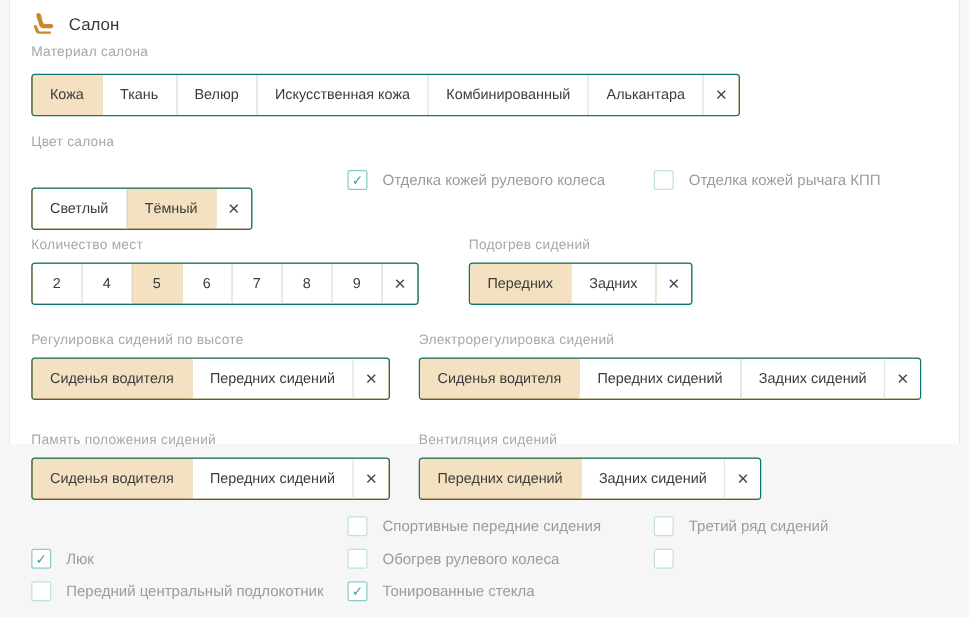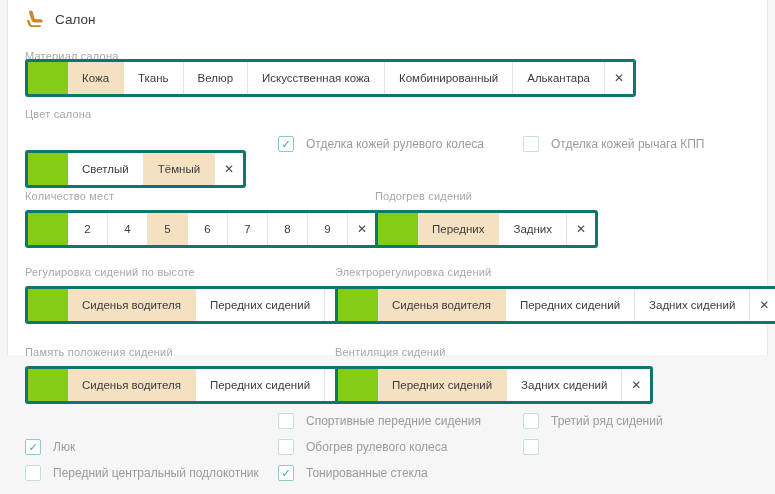--- a/index.html
+++ b/index.html
@@ -18,25 +18,24 @@
     border-left:1px solid #e9e9e9;
     border-right:1px solid #e9e9e9;
     box-sizing:border-box;
   }
   .abs{position:absolute;}
   .hdr{top:10px;left:17px;display:flex;align-items:center;gap:10px;}
   .hdr-title{font-size:13.5px;color:#3a3a3a;}
   .flabel{font-size:11px;color:#a8a8a8;letter-spacing:.2px;}
   .btn-group{
     display:inline-flex;
-    border:3px solid #0f766e;
+    border:1px solid #0f766e;
     border-radius:3px;
-    background:#84cc16;
+    background:#a16207;
     overflow:hidden;
-    padding-left:40px;
   }
   .btn{
     height:32px;
     display:flex;align-items:center;justify-content:center;
     padding:0 14px;
     font-size:11.5px;color:#3c3c3c;
     background:#fff;
     border-right:1px solid #e3e3e3;
     cursor:pointer;
     white-space:nowrap;
@@ -72,21 +71,21 @@
   <div class="abs hdr">
     <span style="display:flex;">
       <svg width="20" height="18" viewBox="0 0 24 22">
         <path fill="#c8872b" d="M6.2 0.5c1.6-.2 2.9.8 3.3 2.4l1.5 6.4c.3 1.2 1.2 1.9 2.5 1.9h5.6c1.3 0 2.2.9 2.2 2.1s-.9 2.1-2.2 2.1h-7.3c-2.1 0-3.8-1.3-4.3-3.4L5 4.2C4.6 2.5 4.9 0.7 6.2.5z"></path>
         <path fill="#c8872b" d="M2.2 13.2l1.9 5.2c.5 1.4 1.7 2.3 3.2 2.3H19v-2.2H8.1c-.5 0-.9-.3-1.1-.8l-1.7-4.5c-.4-1.1-3.5-1.1-3.1 0z"></path>
       </svg>
     </span>
     <span class="hdr-title">Салон</span>
   </div>
 
-  <div class="abs flabel" style="top:50px;left:17px;">Материал салона</div>
+  <div class="abs flabel" style="top:36px;left:17px;">Материал салона</div>
   <div class="abs btn-group" style="top:59px;left:17px;">
     <div class="btn selected">Кожа</div>
     <div class="btn">Ткань</div>
     <div class="btn">Велюр</div>
     <div class="btn">Искусственная кожа</div>
     <div class="btn">Комбинированный</div>
     <div class="btn">Алькантара</div>
     <div class="btn clear">
         <span>✕</span>
       </div>

